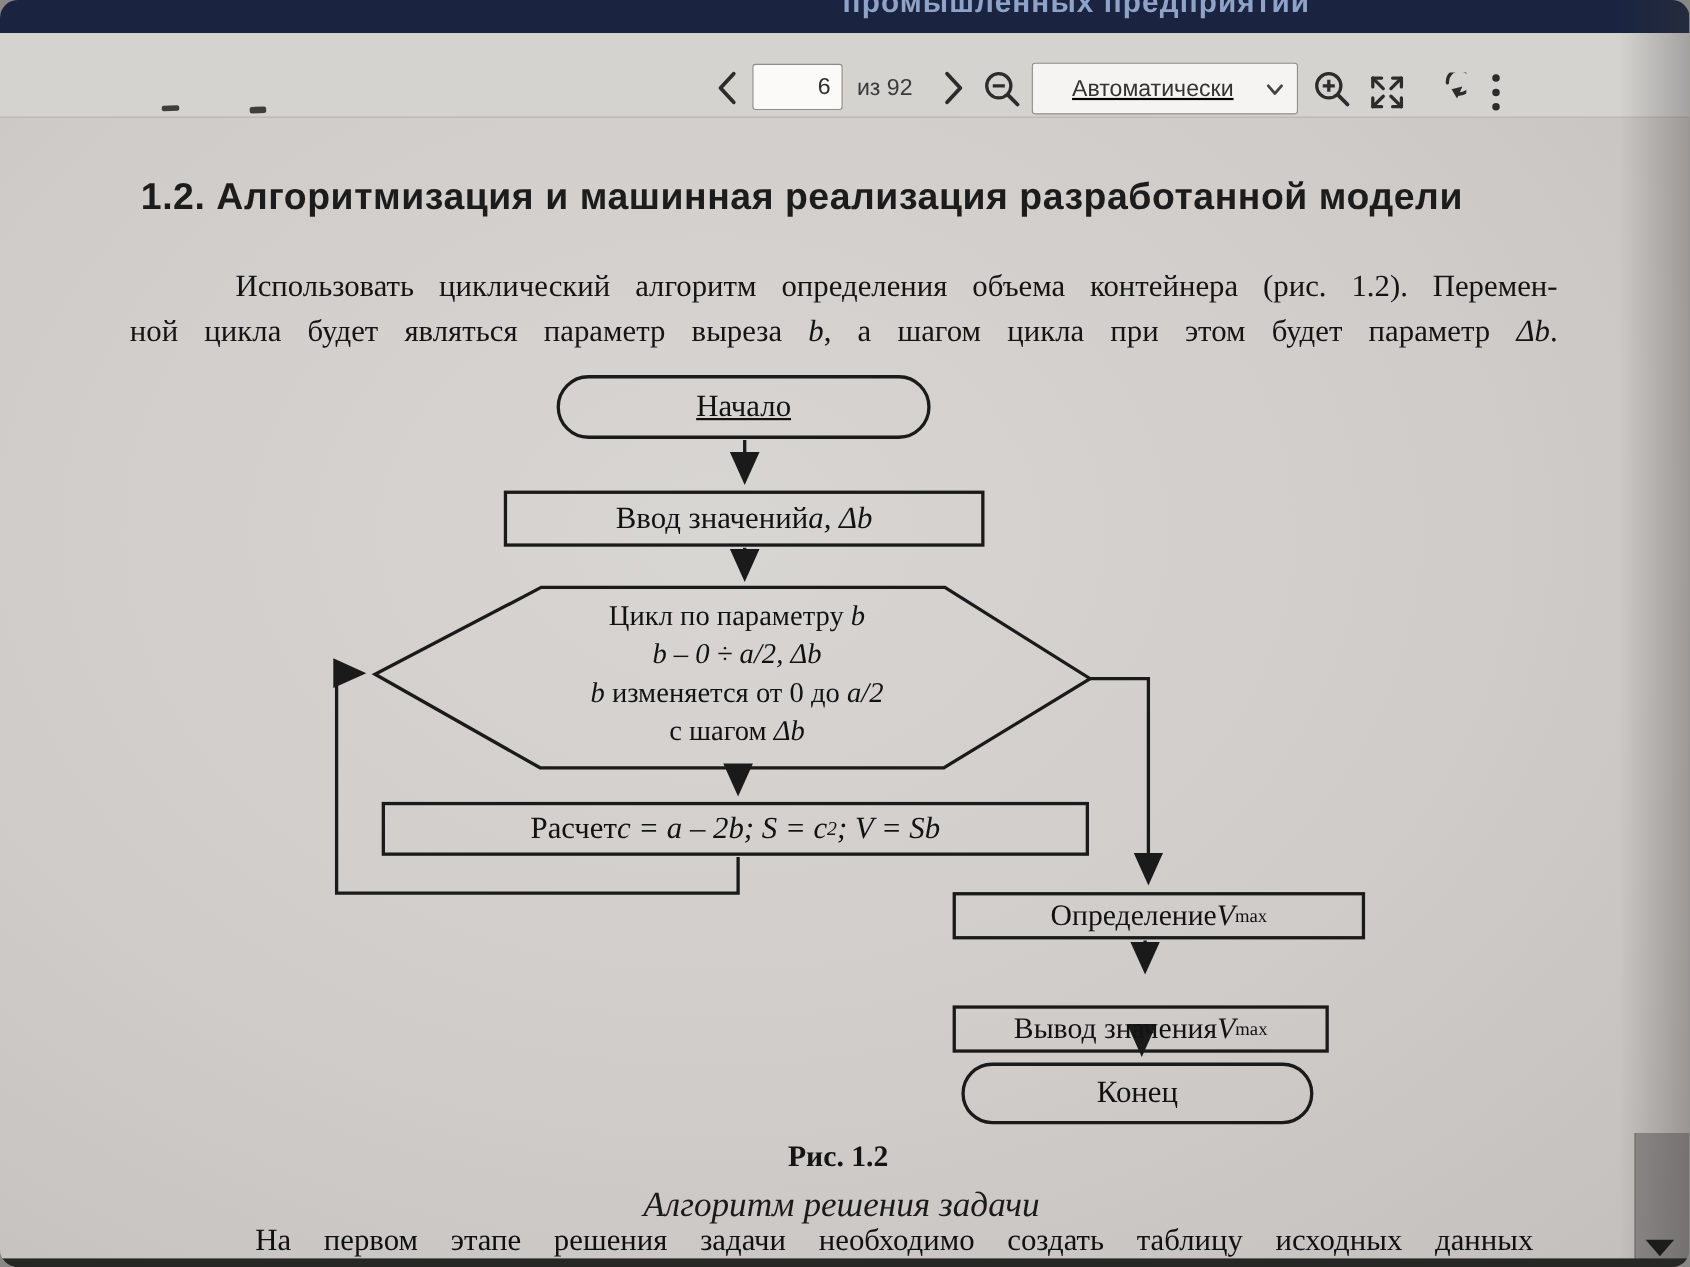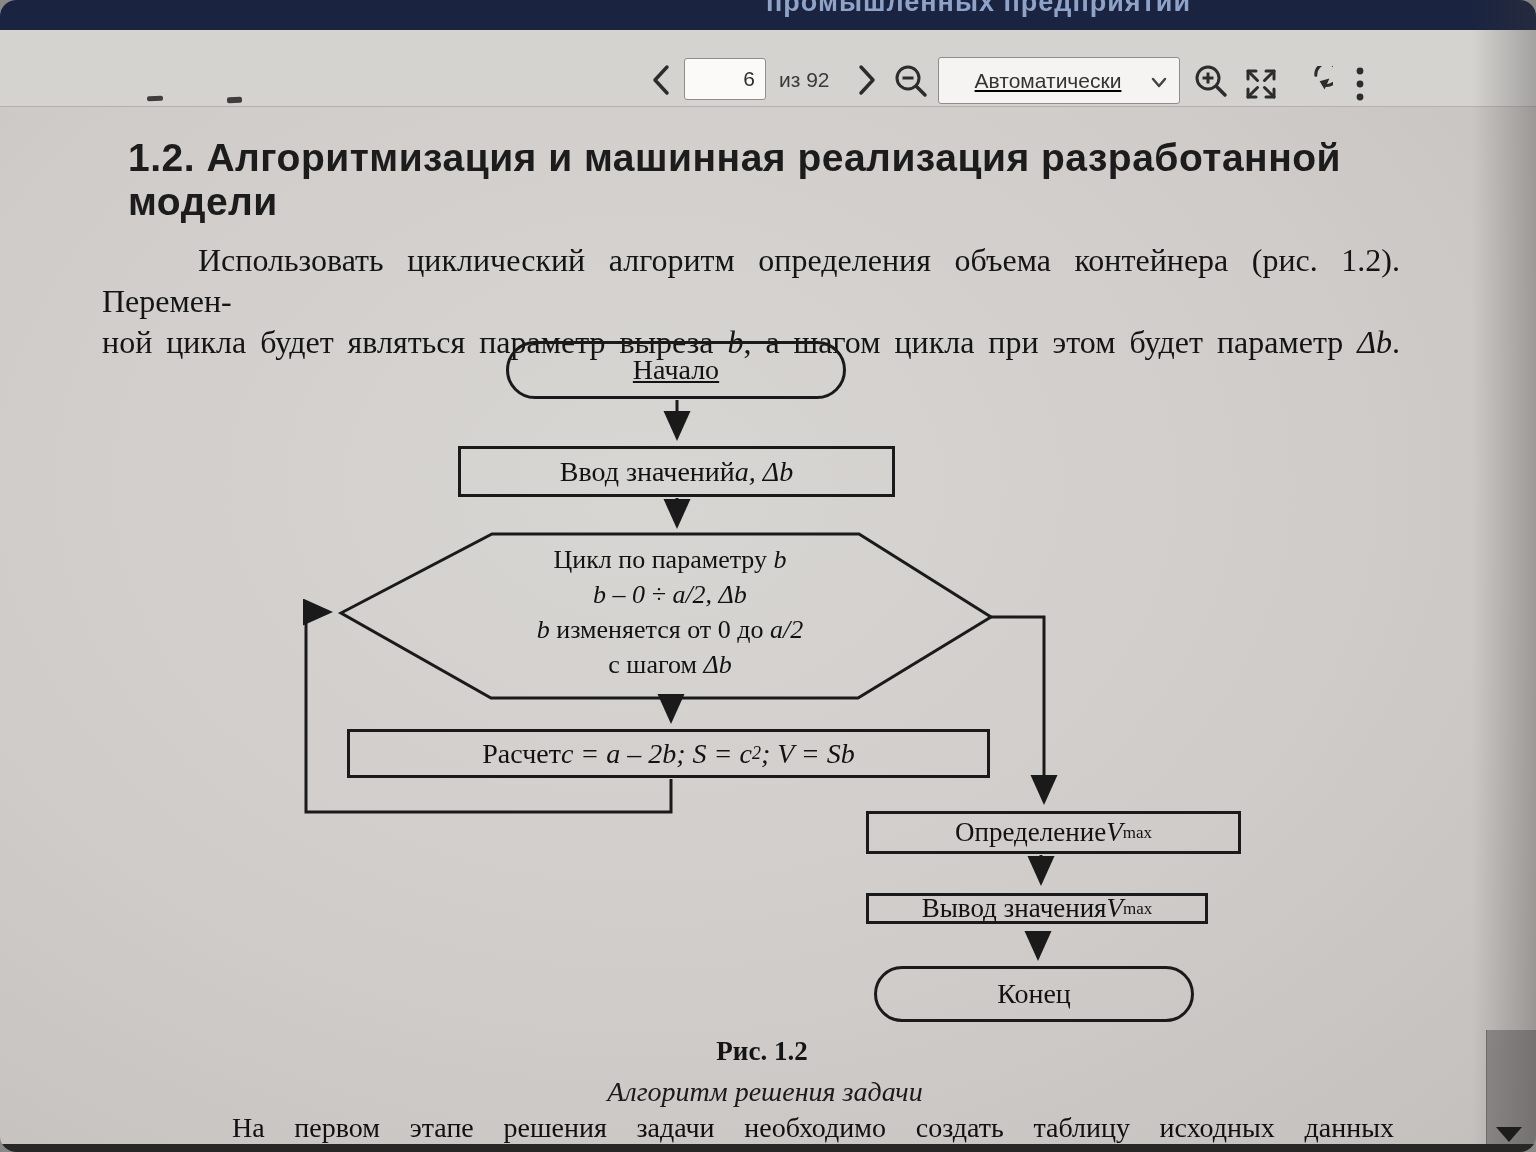--- a/index.html
+++ b/index.html
@@ -14,35 +14,35 @@
   .tb{position:absolute;display:flex;align-items:center;justify-content:center;background:none;border:none;padding:0;cursor:pointer;}
   .tb svg{display:block;}
   .page-input{position:absolute;left:684px;top:28px;width:82px;height:42px;background:#fbfaf8;border:1.5px solid #8f8d8a;border-radius:3px;font-size:21px;color:#2e2e2e;text-align:right;padding:0 10px 0 0;box-sizing:border-box;font-family:"Liberation Sans",sans-serif;}
   .page-count{position:absolute;left:779px;top:38px;font-size:21px;color:#3a3a3a;white-space:nowrap;}
   .zoom-select{position:absolute;left:938px;top:27px;width:242px;height:47px;background:#f5f4f2;border:1.5px solid #8f8d8a;border-radius:3px;display:flex;align-items:center;justify-content:center;cursor:pointer;box-sizing:border-box;text-decoration:underline;}
   .zoom-select .lbl{font-size:21px;color:#333;padding-right:22px;}
   .zoom-select .caret{position:absolute;right:12px;top:17px;}
   .dash{position:absolute;background:#3f3e3c;border-radius:2px;}
   
   .serif{font-family:"Liberation Serif","DejaVu Serif",serif;}
-  .doc-heading{position:absolute;left:128px;top:136px;width:1330px;font-size:39px;font-weight:bold;color:#1c1c1c;letter-spacing:0.5px;}
-  .intro{position:absolute;left:102px;top:240px;width:1298px;font-size:32px;line-height:41px;color:#141414;}
+  .doc-heading{position:absolute;left:128px;top:160px;width:1330px;font-size:34px;font-weight:bold;color:#1c1c1c;letter-spacing:0.5px;}
+  .intro{position:absolute;left:118px;top:240px;width:1298px;font-size:28px;line-height:41px;color:#141414;}
   .intro .ln{text-align:justify;text-align-last:justify;}
   .intro .ind{text-indent:96px;}
   .m{font-style:italic;}
   
   .fc-svg{position:absolute;left:0;top:0;width:1536px;height:1152px;pointer-events:none;}
   .fc-box{position:absolute;border:3px solid #1a1a1a;display:flex;align-items:center;justify-content:center;
     font-family:"Liberation Serif","DejaVu Serif",serif;font-size:28px;color:#121212;box-sizing:border-box;white-space:nowrap;}
   .rounded{border-radius:29px;}
   .hex-text{position:absolute;left:430px;top:542px;width:480px;text-align:center;font-family:"Liberation Serif","DejaVu Serif",serif;font-size:26px;line-height:35px;color:#121212;}
   .vsup{font-size:18px;vertical-align:14px;font-style:italic;}
   .vsub{font-size:17px;vertical-align:-7px;font-style:normal;}
   .cap-fig{position:absolute;left:600px;top:1036px;width:324px;text-align:center;font-size:27px;font-weight:bold;color:#141414;}
-  .cap-sub{position:absolute;left:505px;top:1076px;width:520px;text-align:center;font-size:28px;font-style:italic;color:#1a1a1a;}
+  .cap-sub{position:absolute;left:505px;top:1076px;width:520px;text-align:center;font-size:32px;font-style:italic;color:#1a1a1a;}
   .footer-par{position:absolute;left:232px;top:1112px;width:1162px;font-size:28px;color:#101010;text-align:justify;text-align-last:justify;}
   
   .right-shade{position:absolute;right:0;top:0;width:64px;height:1152px;background:linear-gradient(to right, rgba(60,58,56,0), rgba(60,58,56,0.32));pointer-events:none;}
   .corner-dark{position:absolute;left:1486px;top:1030px;width:50px;height:122px;background:rgba(74,72,70,0.45);border-left:1px solid #6d6b69;}
   .scroll-arrow{position:absolute;left:1496px;top:1127px;width:0;height:0;border-left:13px solid transparent;border-right:13px solid transparent;border-top:15px solid #1c1c1c;cursor:pointer;}
   .bottom-strip{position:absolute;left:0;top:1144px;width:1536px;height:8px;background:#272725;}
 </style>
 </head>
 <body>
 
@@ -178,21 +178,21 @@
       <span class="vsup">2</span>
       <span class="m">; V = Sb</span>
   </div>
 
   <div class="fc-box" style="left:866px;top:811px;width:375px;height:43px;font-size:27px;">
     <span>Определение </span>
       <span class="m">V</span>
       <span class="vsub">max</span>
   </div>
 
-  <div class="fc-box" style="left:866px;top:893px;width:342px;height:31px;font-size:27px;">
+  <div class="fc-box" style="left:866px;top:914px;width:342px;height:43px;font-size:27px;">
     <span>Вывод значения </span>
       <span class="m">V</span>
       <span class="vsub">max</span>
   </div>
 
   <div class="fc-box rounded" style="left:874px;top:966px;width:320px;height:56px;">
     <span>Конец</span>
   </div>
 
   <div class="cap-fig serif">Рис. 1.2</div>

